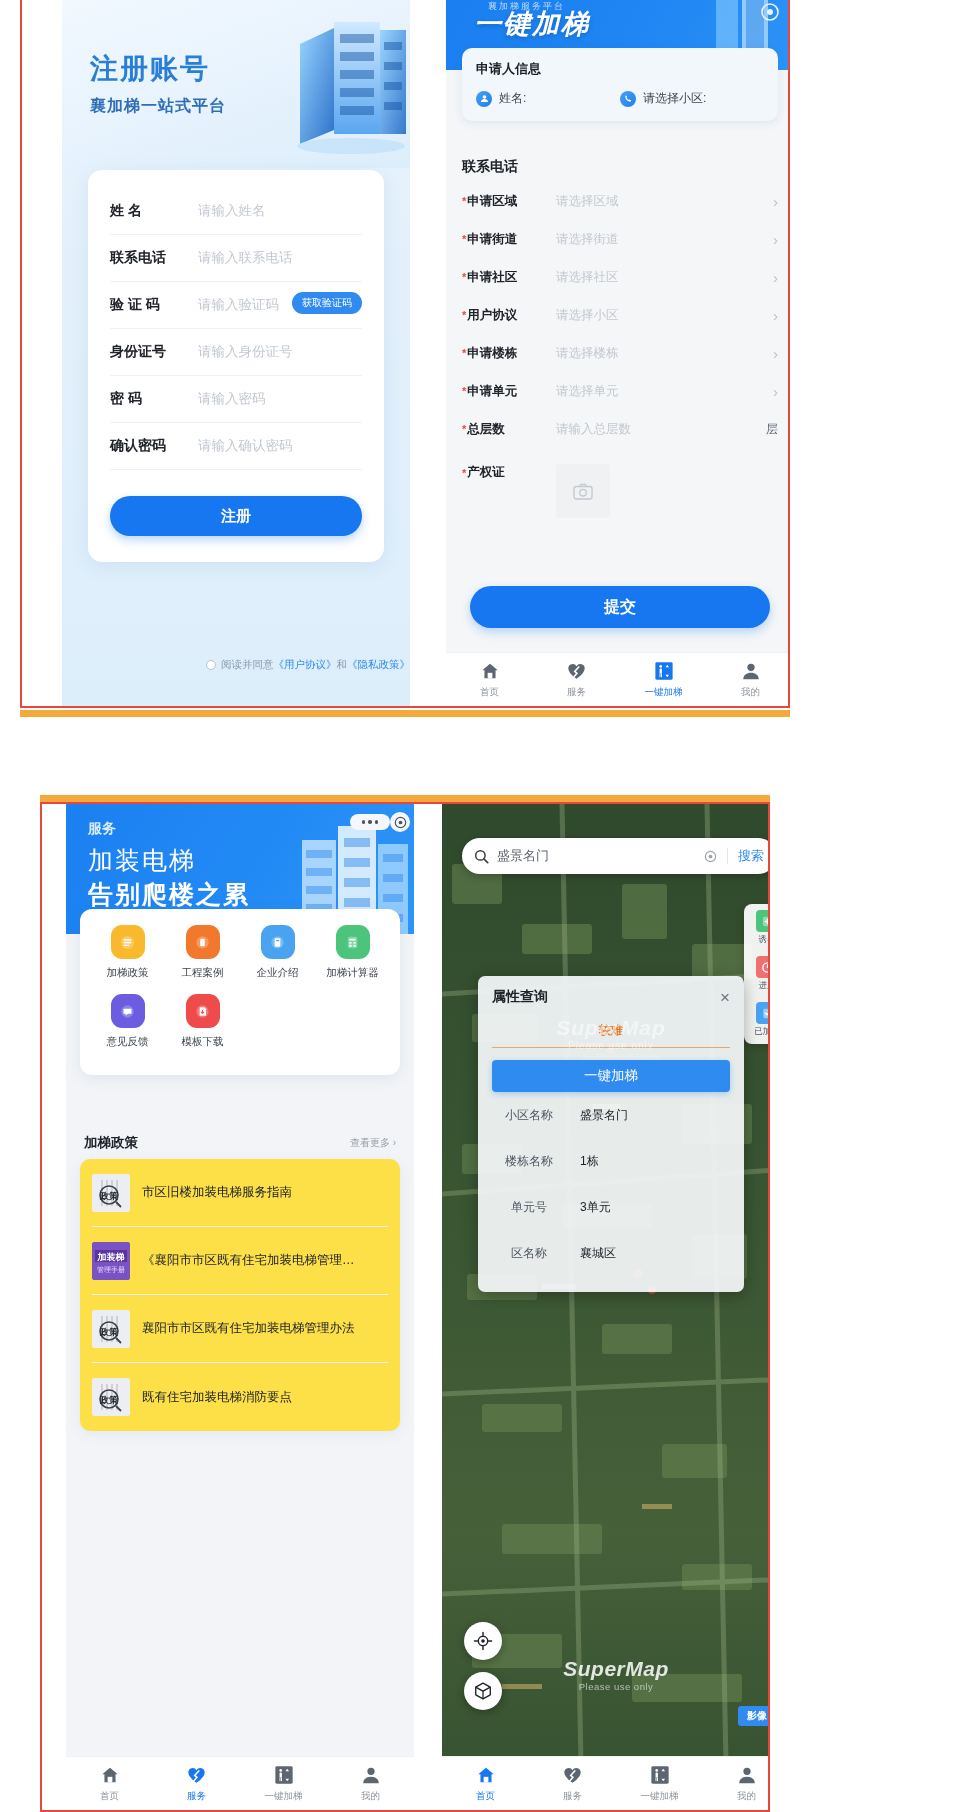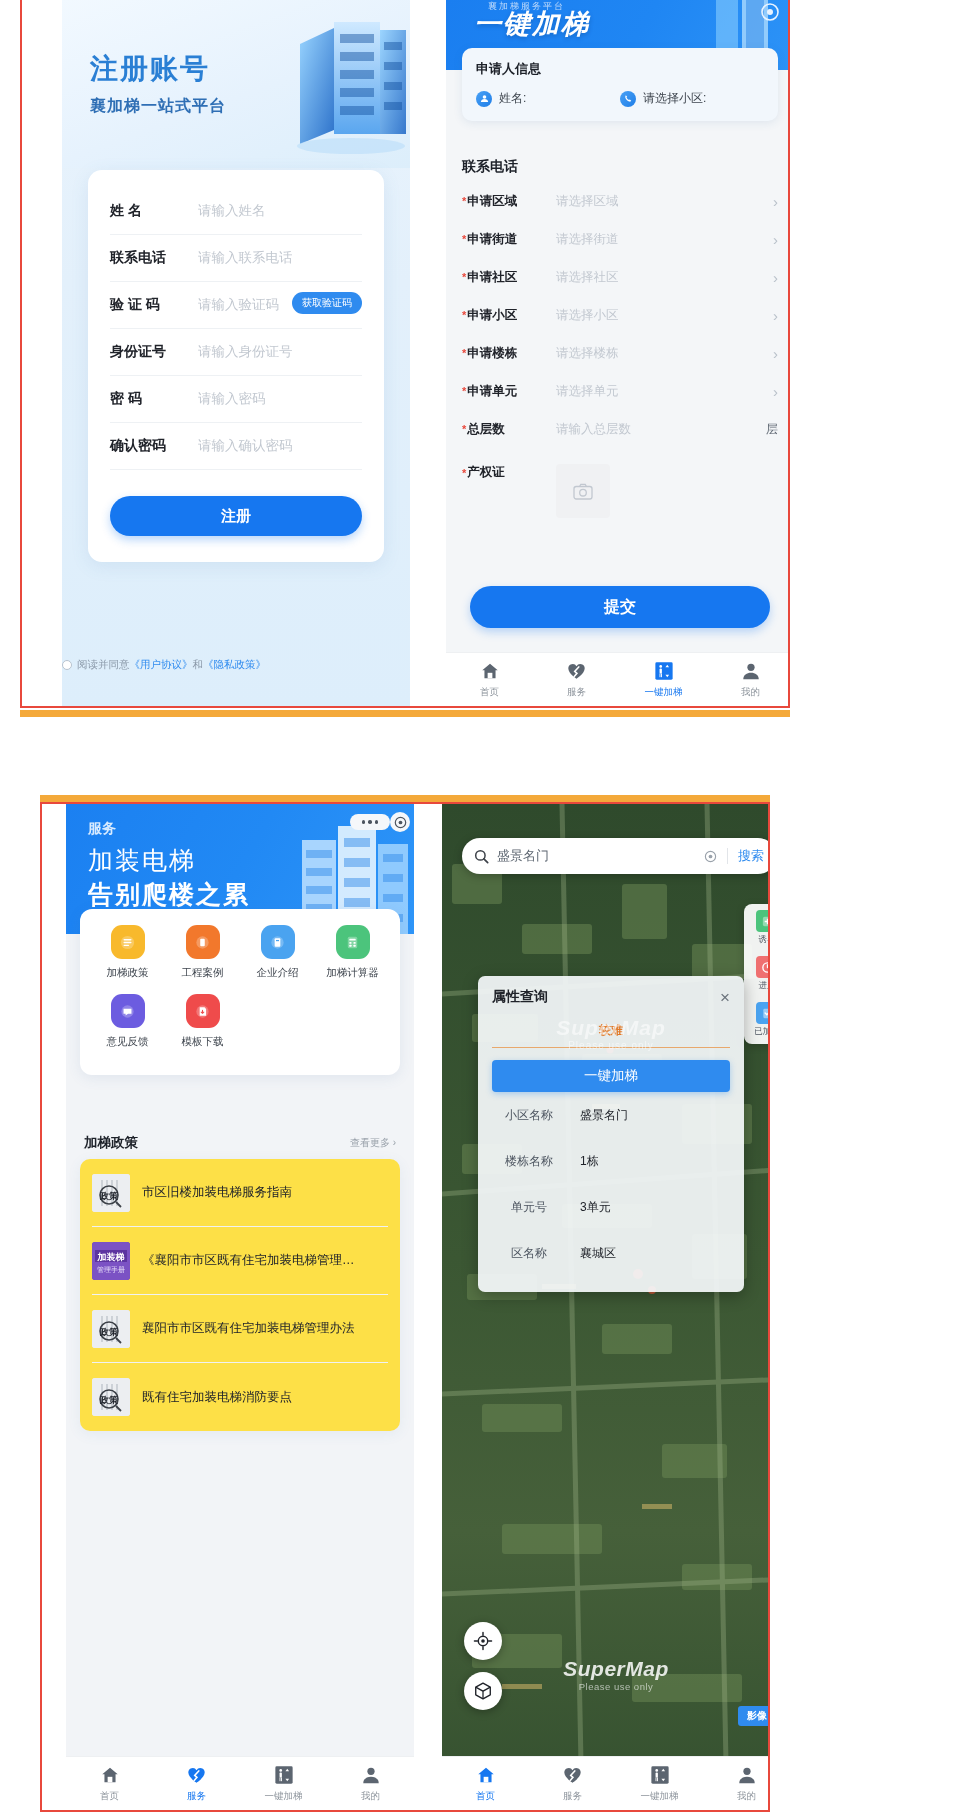--- a/index.html
+++ b/index.html
@@ -64,21 +64,21 @@
     padding:4px 10px; border-radius:11px; white-space:nowrap;
   }
   .reg-submit {
     margin-top:26px; height:40px; border-radius:20px;
     background:#1677f0; color:#fff; font-size:15px; font-weight:700;
     display:flex; align-items:center; justify-content:center;
     box-shadow:0 4px 10px rgba(22,119,240,.3);
   }
   .agree {
     position:absolute; left:0; right:0; top:660px;
-    display:flex; align-items:center; justify-content:flex-start;
+    display:flex; align-items:center; justify-content:flex-end;
     font-size:10.5px; color:#8a98a8;
   }
   .agree .ck {
     width:10px; height:10px; border:1px solid #b8c3cf; border-radius:50%;
     margin-right:5px; background:#fff;
   }
   .agree a { color:#2f8bef; text-decoration:none; }
 
   
   .apply-pane { left:424px; width:348px; background:#f4f6f8; }
@@ -384,21 +384,21 @@
           <div class="hlabel">
               <span class="star">*</span>
               <span>申请社区</span>
             </div>
           <div class="hval">请选择社区</div>
           <span class="chev">›</span>
         </div>
         <div class="hrow">
           <div class="hlabel">
               <span class="star">*</span>
-              <span>申请小区</span>
+              <span>用户协议</span>
             </div>
           <div class="hval">请选择小区</div>
           <span class="chev">›</span>
         </div>
         <div class="hrow">
           <div class="hlabel">
               <span class="star">*</span>
               <span>申请楼栋</span>
             </div>
           <div class="hval">请选择楼栋</div>

